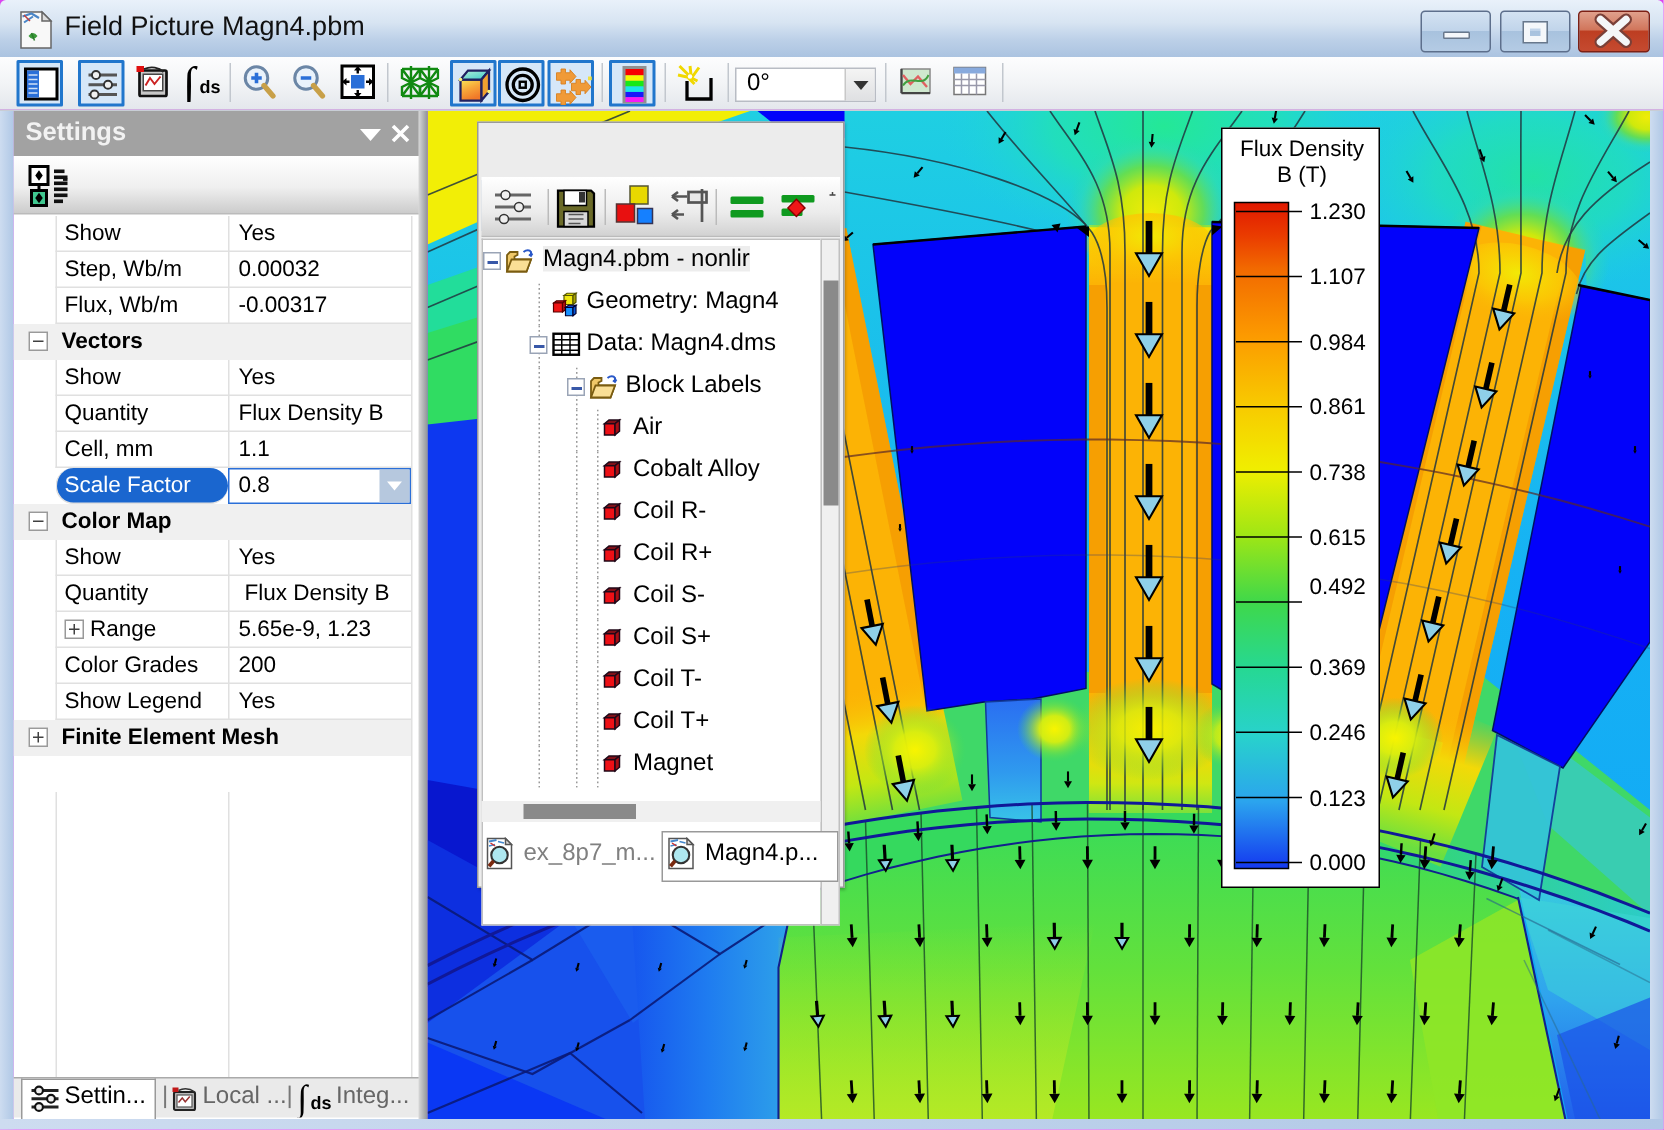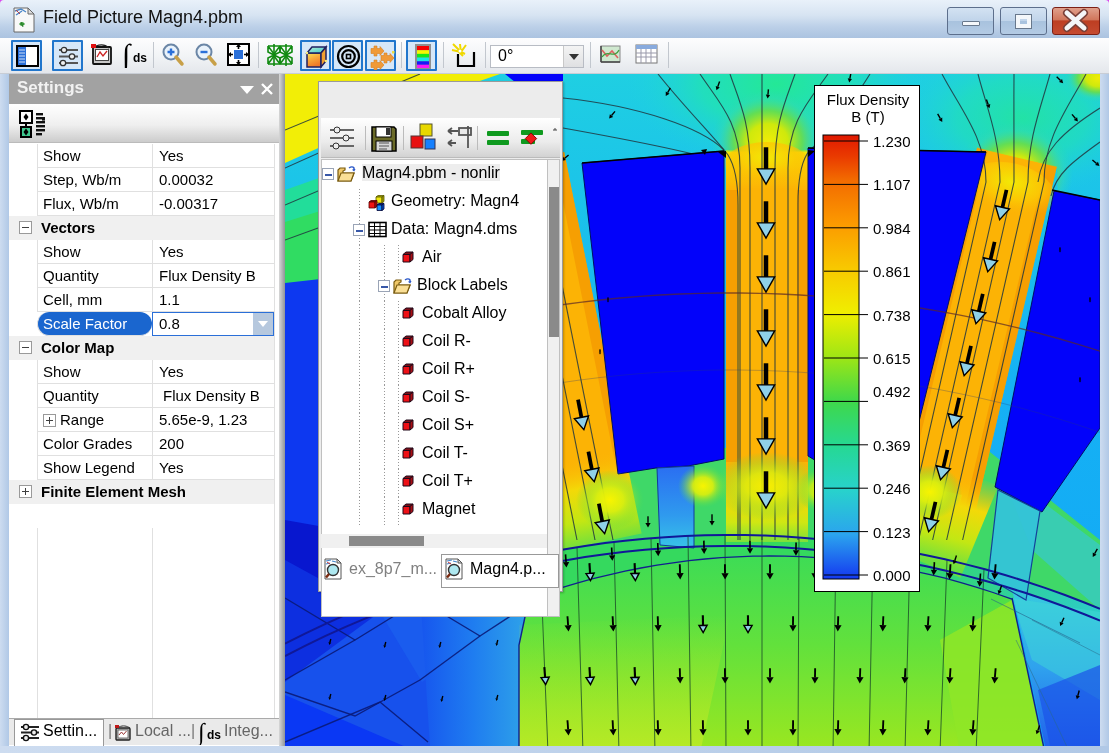--- a/index.html
+++ b/index.html
@@ -1083,41 +1083,41 @@
           </div>
           <div style="position:absolute;left:46px;top:4px;width:20px;height:19px;"><svg width="19" height="17" viewBox="0 0 19 17">
               <rect x="1" y="1.5" width="17" height="14" fill="#fff" stroke="#000" stroke-width="1.6"></rect>
               <path d="M1,5.5 L18,5.5 M1,9 L18,9 M1,12.5 L18,12.5 M6.5,2 L6.5,15 M12,2 L12,15" stroke="#000" stroke-width="1"></path>
             </svg></div>
           <div style="position:absolute;left:69px;top:3px;color:#000;">Data: Magn4.dms</div>
         </div>
 <div class="treerow">
           <div style="position:absolute;left:37px;top:0;width:1px;height:28px;background-image:linear-gradient(#999 1px,transparent 1px);background-size:1px 3px;"></div>
           <div style="position:absolute;left:62px;top:0;width:1px;height:28px;background-image:linear-gradient(#999 1px,transparent 1px);background-size:1px 3px;"></div>
-          <div style="position:absolute;left:76px;top:0;width:1px;height:28px;background-image:linear-gradient(#999 1px,transparent 1px);background-size:1px 3px;"></div>
-          <div style="position:absolute;left:78px;top:4px;width:20px;height:19px;"><svg width="16" height="16" viewBox="0 0 16 16">
-              <polygon points="3,5.5 10,5.5 13,3 6,3" fill="#801018" stroke="#200818" stroke-width="1"></polygon>
-              <polygon points="3,5.5 10,5.5 10,13 3,13" fill="#ee1016" stroke="#200818" stroke-width="1"></polygon>
-              <polygon points="10,5.5 13,3 13,10.5 10,13" fill="#a80e14" stroke="#200818" stroke-width="1"></polygon>
-            </svg></div>
-          <div style="position:absolute;left:100px;top:3px;color:#000;">Air</div>
-        </div>
-<div class="treerow">
-          <div style="position:absolute;left:37px;top:0;width:1px;height:28px;background-image:linear-gradient(#999 1px,transparent 1px);background-size:1px 3px;"></div>
-          <div style="position:absolute;left:62px;top:0;width:1px;height:28px;background-image:linear-gradient(#999 1px,transparent 1px);background-size:1px 3px;"></div>
           <div style="position:absolute;left:56px;top:7px;width:12px;height:12px;border:1px solid #9aa4b6;background:#fff;">
             <div style="position:absolute;left:2px;top:5px;width:7px;height:2px;background:#3858a8;"></div>
           </div>
           <div style="position:absolute;left:71px;top:4px;width:20px;height:19px;"><svg width="20" height="18" viewBox="0 0 20 18">
               <path d="M1,5 L1,16 L14,16 L17,8 L6,8 L6,6 L8,5 L8,3 L3,3 L1,5 Z" fill="#f0c868" stroke="#7a5c10" stroke-width="1.2"></path>
               <path d="M1,16 L4,8 L17,8 L14,16 Z" fill="#fadf96" stroke="#7a5c10" stroke-width="1.2"></path>
               <path d="M12,3 C14,1.5 16,1.5 17,3 L17,5" fill="none" stroke="#2a58c8" stroke-width="1.4"></path>
               <path d="M15.6,4.6 L17,5.6 L18,4" fill="none" stroke="#2a58c8" stroke-width="1.2"></path>
             </svg></div>
           <div style="position:absolute;left:95px;top:3px;color:#000;">Block Labels</div>
+        </div>
+<div class="treerow">
+          <div style="position:absolute;left:37px;top:0;width:1px;height:28px;background-image:linear-gradient(#999 1px,transparent 1px);background-size:1px 3px;"></div>
+          <div style="position:absolute;left:62px;top:0;width:1px;height:28px;background-image:linear-gradient(#999 1px,transparent 1px);background-size:1px 3px;"></div>
+          <div style="position:absolute;left:76px;top:0;width:1px;height:28px;background-image:linear-gradient(#999 1px,transparent 1px);background-size:1px 3px;"></div>
+          <div style="position:absolute;left:78px;top:4px;width:20px;height:19px;"><svg width="16" height="16" viewBox="0 0 16 16">
+              <polygon points="3,5.5 10,5.5 13,3 6,3" fill="#801018" stroke="#200818" stroke-width="1"></polygon>
+              <polygon points="3,5.5 10,5.5 10,13 3,13" fill="#ee1016" stroke="#200818" stroke-width="1"></polygon>
+              <polygon points="10,5.5 13,3 13,10.5 10,13" fill="#a80e14" stroke="#200818" stroke-width="1"></polygon>
+            </svg></div>
+          <div style="position:absolute;left:100px;top:3px;color:#000;">Air</div>
         </div>
 <div class="treerow">
           <div style="position:absolute;left:37px;top:0;width:1px;height:28px;background-image:linear-gradient(#999 1px,transparent 1px);background-size:1px 3px;"></div>
           <div style="position:absolute;left:62px;top:0;width:1px;height:28px;background-image:linear-gradient(#999 1px,transparent 1px);background-size:1px 3px;"></div>
           <div style="position:absolute;left:76px;top:0;width:1px;height:28px;background-image:linear-gradient(#999 1px,transparent 1px);background-size:1px 3px;"></div>
           <div style="position:absolute;left:78px;top:4px;width:20px;height:19px;"><svg width="16" height="16" viewBox="0 0 16 16">
               <polygon points="3,5.5 10,5.5 13,3 6,3" fill="#801018" stroke="#200818" stroke-width="1"></polygon>
               <polygon points="3,5.5 10,5.5 10,13 3,13" fill="#ee1016" stroke="#200818" stroke-width="1"></polygon>
               <polygon points="10,5.5 13,3 13,10.5 10,13" fill="#a80e14" stroke="#200818" stroke-width="1"></polygon>
             </svg></div>

